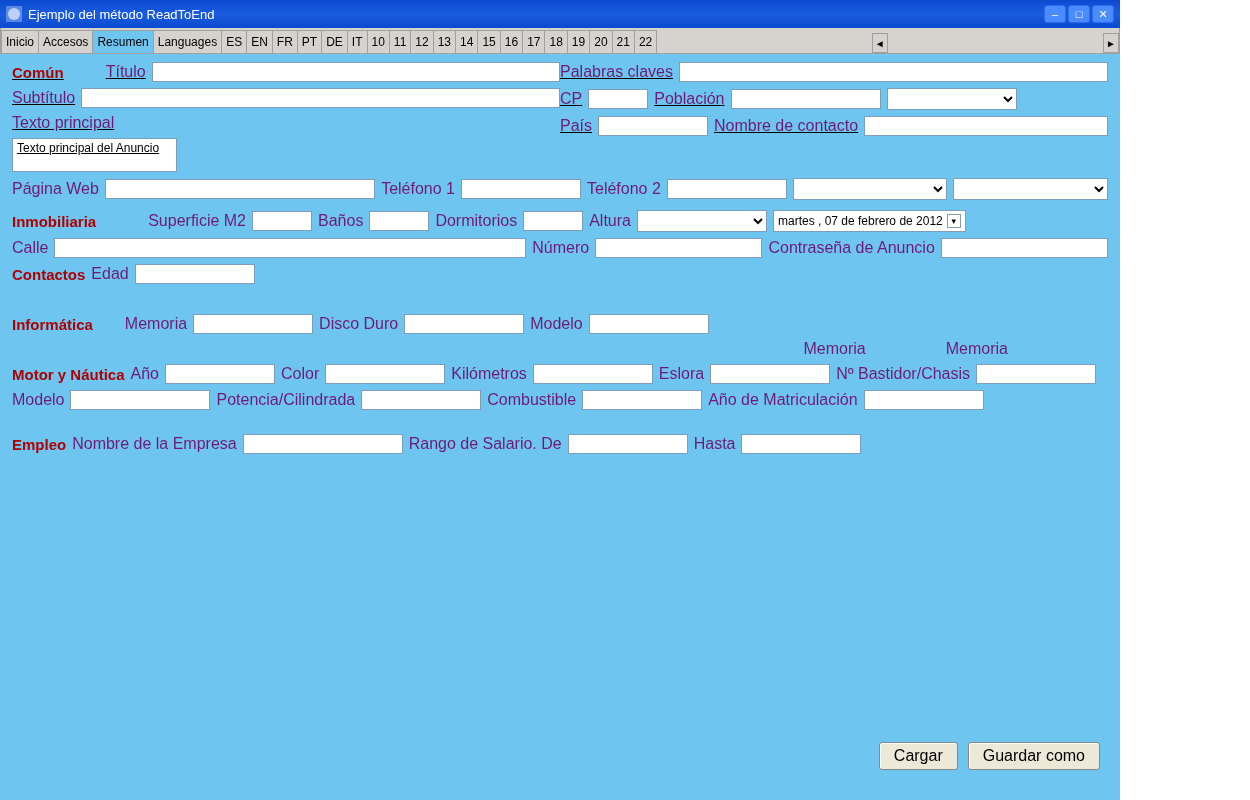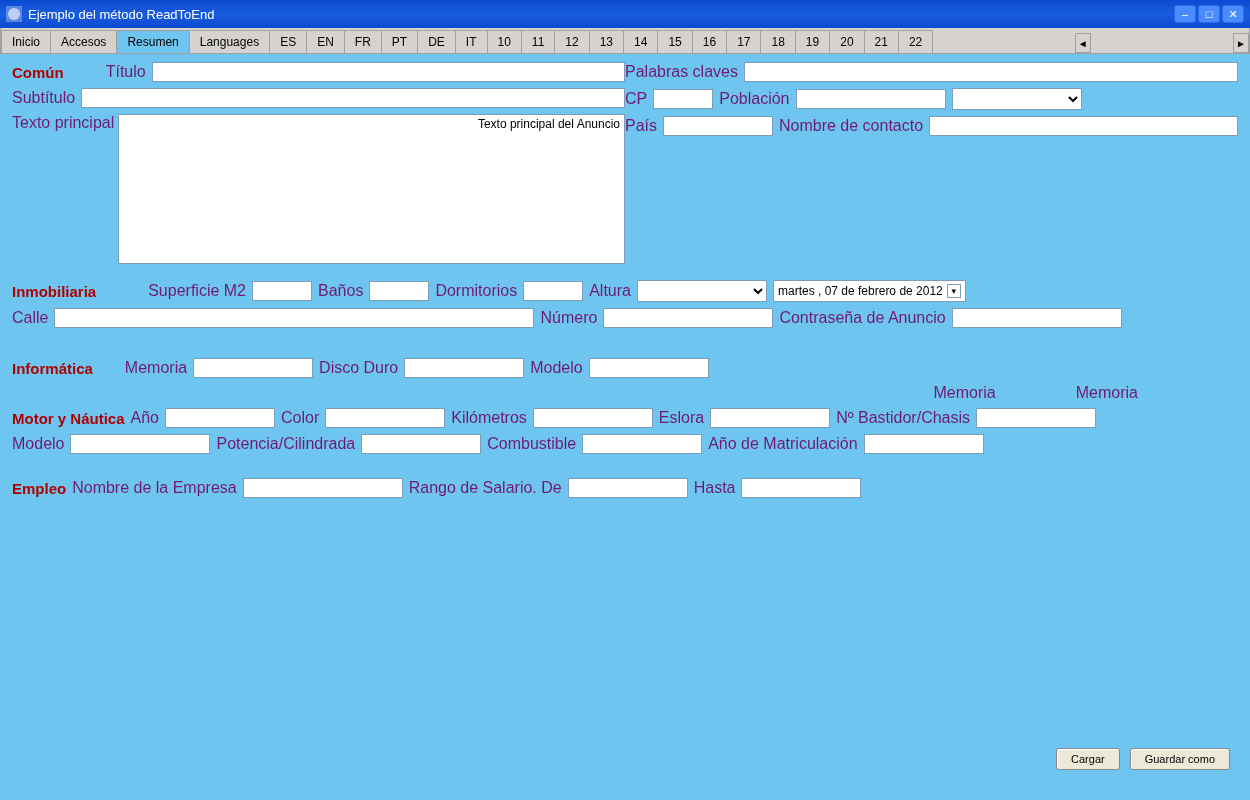--- a/index.html
+++ b/index.html
@@ -1,59 +1,59 @@
 <!DOCTYPE html>
 <html><head>
 <meta charset="utf-8">
 <style>
   * { box-sizing: border-box; }
   html, body { margin: 0; padding: 0; font-family: "Tahoma", "Verdana", sans-serif; font-size: 12px; }
   body { width: 1250px; height: 800px; background: #fff; }
-  .window { width: 1250px; height: 800px; display: flex; flex-direction: column; }
+  .window { width: 1120px; height: 800px; display: flex; flex-direction: column; }
   .titlebar {
     background: linear-gradient(to bottom, #0a4ad0 0%, #1a5ce0 50%, #0a4ad0 100%);
     color: #fff; height: 28px; display: flex; align-items: center; padding: 0 6px;
   }
   .titlebar .title { flex: 1; font-size: 13px; }
   .titlebar .sysbtns { display: flex; gap: 2px; }
   .sysbtn {
     width: 22px; height: 18px; border: 1px solid #2c6af0; border-radius: 3px;
     background: #4a8cff; color: #fff; font-size: 11px; display: flex; align-items: center; justify-content: center;
     cursor: pointer;
   }
   .tabbar {
     background: #d6d3ce; height: 26px; display: flex; align-items: flex-end;
     border: 1px solid #a0a0a0; border-top: none; font-size: 12px; overflow: hidden;
   }
   .tab {
-    padding: 4px 10px; background: #d6d3ce; border: 1px solid #a0a0a0;
+    padding: 4px 4px; background: #d6d3ce; border: 1px solid #a0a0a0;
     border-bottom: none; margin-right: -1px; cursor: pointer; white-space: nowrap;
     color: #000;
   }
   .tab.active { background: #6ec6f0; position: relative; z-index: 2; }
   .tab-arrow {
     width: 16px; height: 20px; background: #d6d3ce; border: 1px solid #a0a0a0;
     display: flex; align-items: center; justify-content: center; cursor: pointer; font-size: 10px;
     margin-left: auto;
   }
   .form-area {
     flex: 1; background: #6ec6f0; padding: 8px 12px 8px 12px; position: relative; overflow: hidden;
   }
   .section-title { color: #b00000; font-weight: bold; font-size: 15px; }
   .lbl { color: #701a75; font-size: 16px; white-space: nowrap; }
   input[type="text"], textarea, select {
     border: 1px solid #7f9db9; background: #fff; font-family: inherit; font-size: 12px;
-    padding: 2px 4px; height: 20px; text-align: right;
+    padding: 2px 4px; height: 20px;
   }
   textarea { height: auto; resize: none; }
   select { height: 22px; }
   .row { display: flex; align-items: center; gap: 6px; margin-bottom: 6px; flex-wrap: nowrap; }
   .btn {
     background: #ece9d8; border: 1px solid #888; border-radius: 3px;
-    padding: 4px 14px; cursor: pointer; font-family: inherit; font-size: 11px;
+    padding: 4px 14px; cursor: pointer; font-family: inherit; font-size: 16px;
     box-shadow: inset 1px 1px 0 #fff;
   }
   .footer-btns { position: absolute; right: 20px; bottom: 30px; display: flex; gap: 10px; }
   .flex1 { flex: 1; }
   .date-box {
     display: flex; align-items: center; background: #fff; border: 1px solid #7f9db9;
     height: 22px; padding: 0 4px; gap: 4px; font-size: 12px;
   }
   .date-box .dd { width: 14px; height: 14px; border: 1px solid #7f9db9; display: flex; align-items: center; justify-content: center; font-size: 9px; cursor: pointer; }
   .app-icon { width: 16px; height: 16px; margin-right: 6px; display: inline-flex; }
@@ -101,34 +101,34 @@
       <div class="tab">19</div>
       <div class="tab">20</div>
       <div class="tab">21</div>
       <div class="tab">22</div>
       <div class="tab-arrow">◄</div>
       <div class="tab-arrow">►</div>
     </div>
 
   <div class="form-area">
 
-    <div style="display:flex; ">
+    <div style="display:flex; text-decoration:underline;">
 
       <div style="flex:1;">
         <div class="row">
           <span class="section-title">Común</span>
           <span style="width:30px"></span>
           <span class="lbl">Título</span>
           <input type="text" class="flex1" style="">
         </div>
         <div class="row">
           <span class="lbl">Subtítulo</span>
           <input type="text" class="flex1" style="">
         </div>
-        <div class="row" style="align-items:flex-start;">
+        <div class="row" style="align-items:flex-start;flex-direction:column;">
           <span class="lbl" style="width:100px">Texto principal</span>
           <textarea class="flex1" style="height: 150px;">Texto principal del Anuncio</textarea>
         </div>
       </div>
 
       <div style="flex:1;">
         <div class="row">
           <span class="lbl">Palabras claves</span>
           <input type="text" class="flex1" style="">
         </div>
@@ -141,20 +141,30 @@
         </div>
         <div class="row">
           <span class="lbl">País</span>
           <input type="text" style="width: 110px;">
           <span class="lbl">Nombre de contacto</span>
           <input type="text" class="flex1" style="">
         </div>
       </div>
     </div>
 
+    <div class="row">
+      <span class="lbl">Página Web</span>
+      <input type="text" style="width: 280px;">
+      <span class="lbl">Teléfono 1</span>
+      <input type="text" style="width: 120px;">
+      <span class="lbl">Teléfono 2</span>
+      <input type="text" style="width: 120px;">
+      <select style="width:160px"></select>
+      <select style="width:160px"></select>
+    </div>
 
     <div class="row" style="margin-top:10px;">
       <span class="section-title">Inmobiliaria</span>
       <span style="width:40px"></span>
       <span class="lbl">Superficie M2</span>
       <input type="text" style="width: 60px;">
       <span class="lbl">Baños</span>
       <input type="text" style="width: 60px;">
       <span class="lbl">Dormitorios</span>
       <input type="text" style="width: 60px;">
@@ -167,20 +177,25 @@
     </div>
     <div class="row">
       <span class="lbl">Calle</span>
       <input type="text" style="width: 480px;">
       <span class="lbl">Número</span>
       <input type="text" style="width: 170px;">
       <span class="lbl">Contraseña de Anuncio</span>
       <input type="text" style="width: 170px;">
     </div>
 
+    <div class="row" style="margin-top:6px;">
+      <span class="section-title">Contactos</span>
+      <span class="lbl">Edad</span>
+      <input type="text" style="width: 120px;">
+    </div>
 
     <div style="margin-top:30px;">
       <div class="row">
         <span class="section-title">Informática</span>
         <span style="width:20px"></span>
         <span class="lbl">Memoria</span>
         <input type="text" style="width: 120px;">
         <span class="lbl">Disco Duro</span>
         <input type="text" style="width: 120px;">
         <span class="lbl">Modelo</span>

